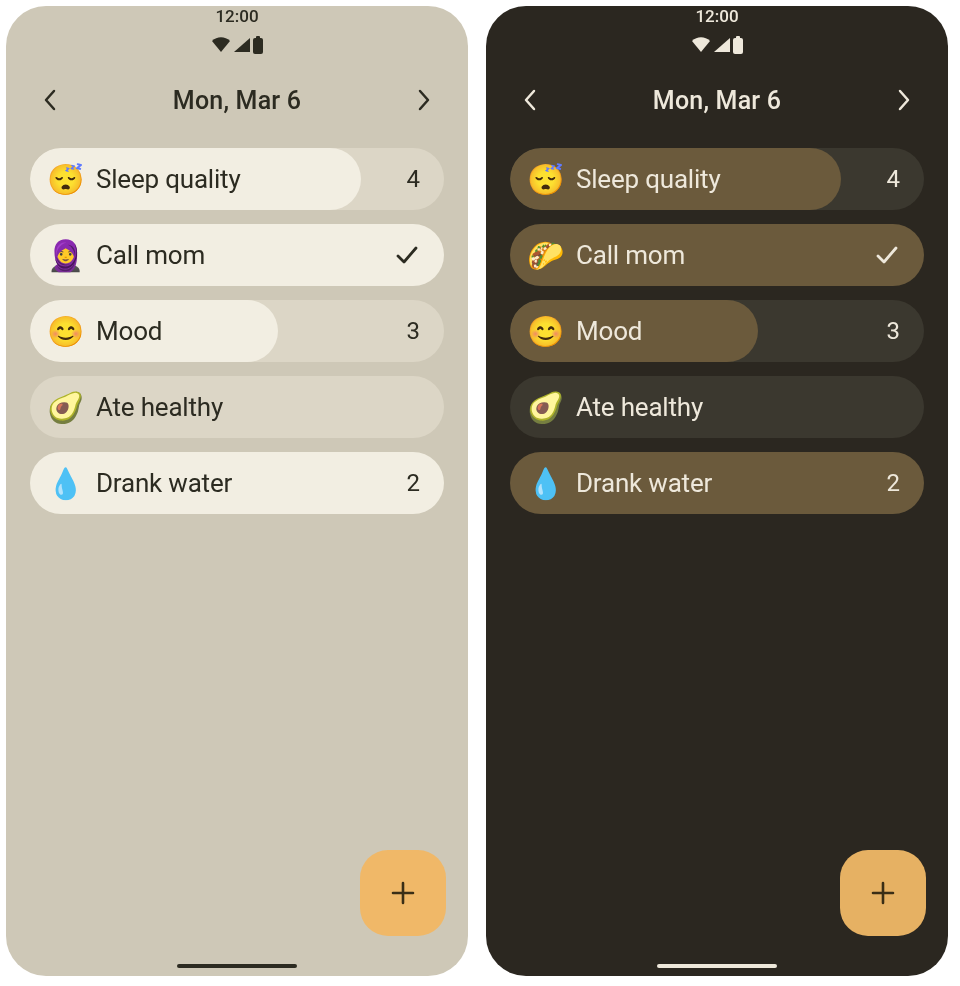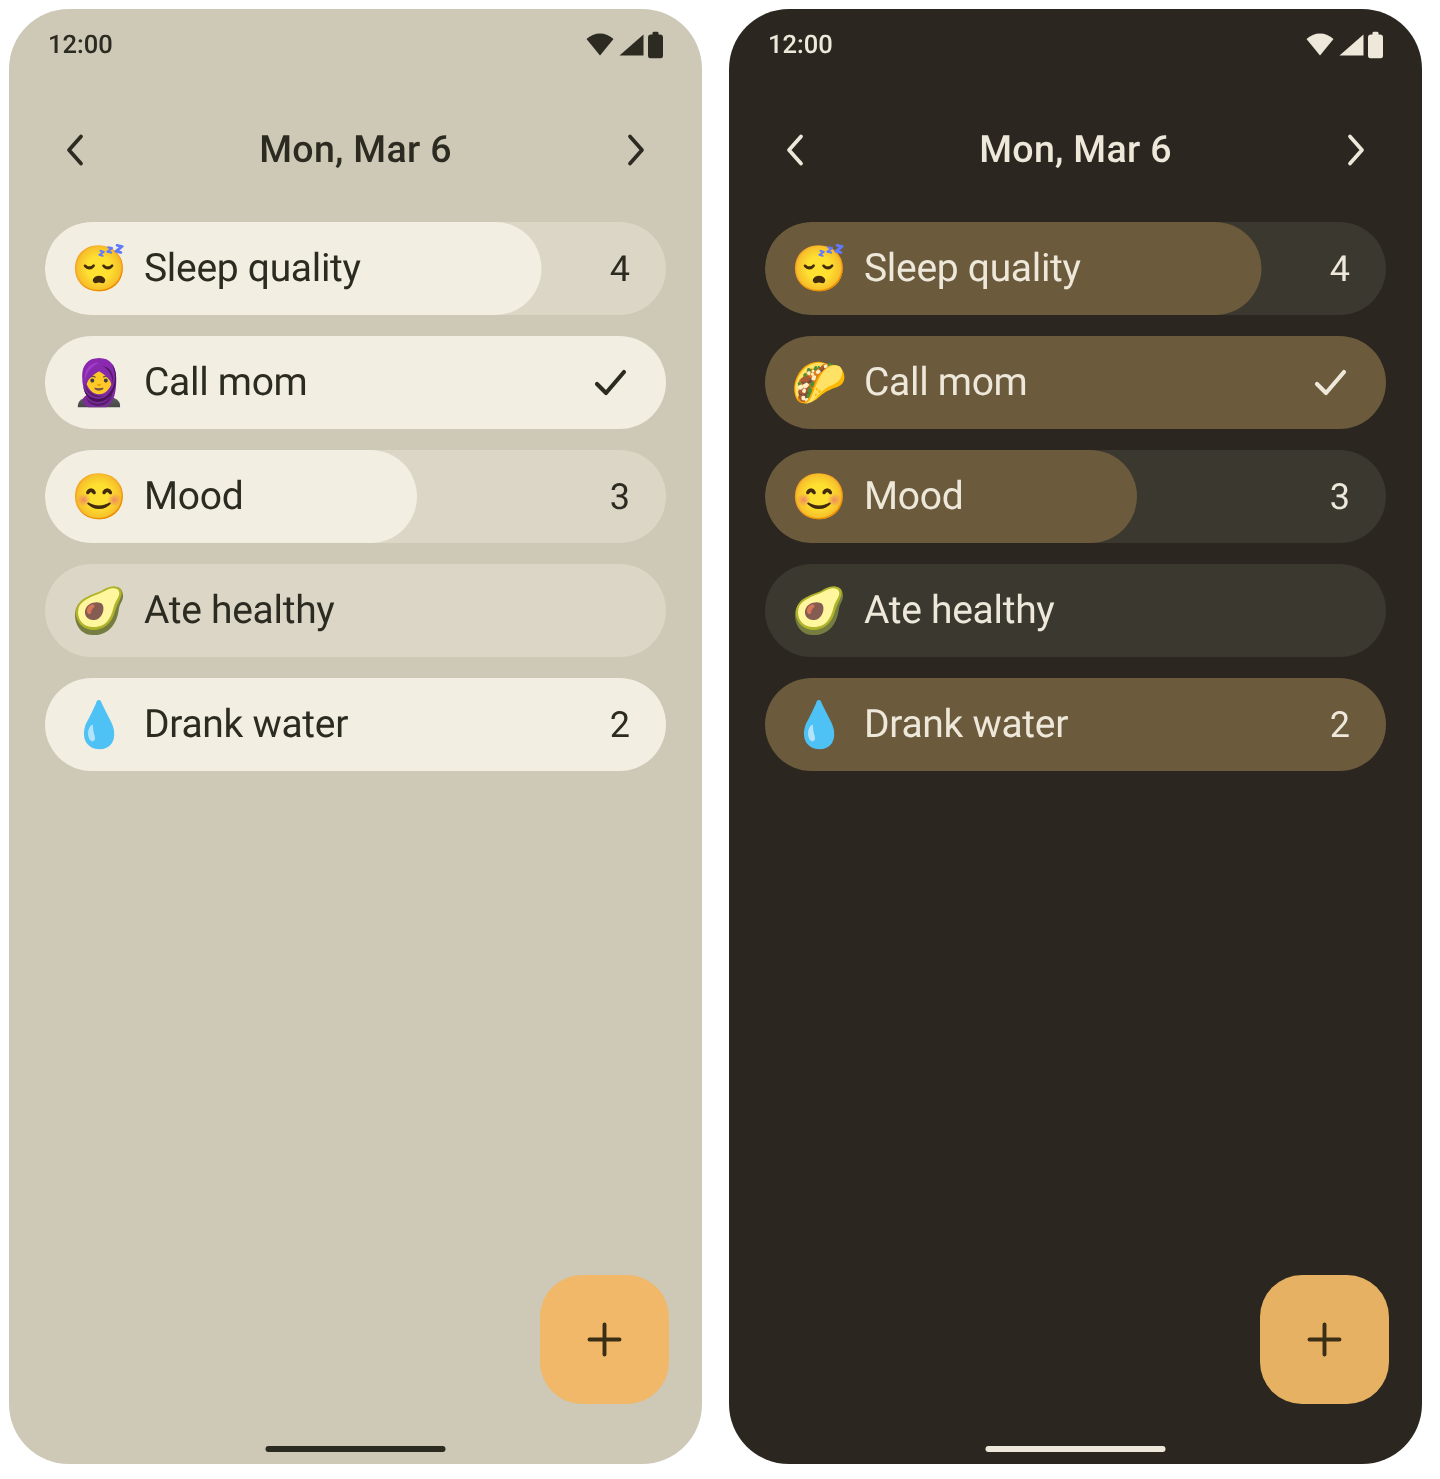--- a/index.html
+++ b/index.html
@@ -23,20 +23,21 @@
   .phone.dark  { background: #2b2720; color: #eee8db; }
 
   .statusbar {
     height: 48px;
     display: flex;
     align-items: center;
     justify-content: space-between;
     padding: 0 26px;
     font-size: 17px;
     font-weight: 500;
+    flex-direction: column;
   }
   .status-icons { display: flex; align-items: center; gap: 2px; }
   .status-icons svg { display:block; }
 
   .datebar {
     height: 56px;
     margin-top: 18px;
     display: flex;
     align-items: center;
     justify-content: space-between;

